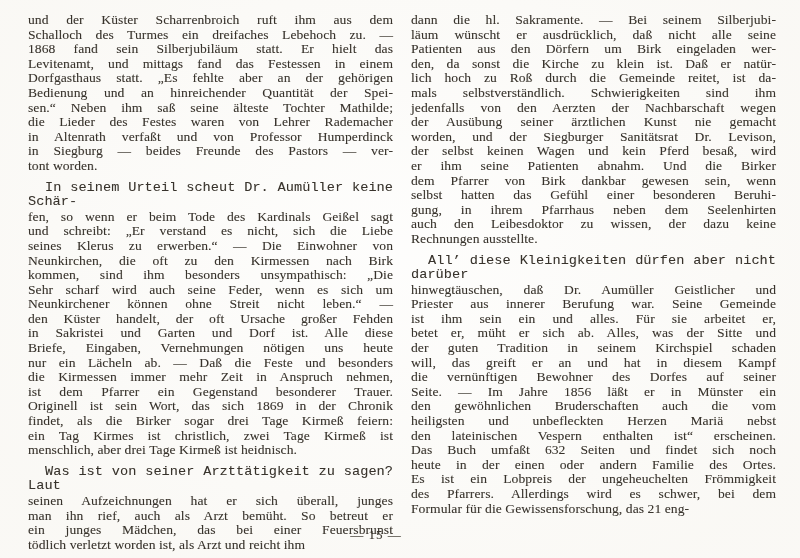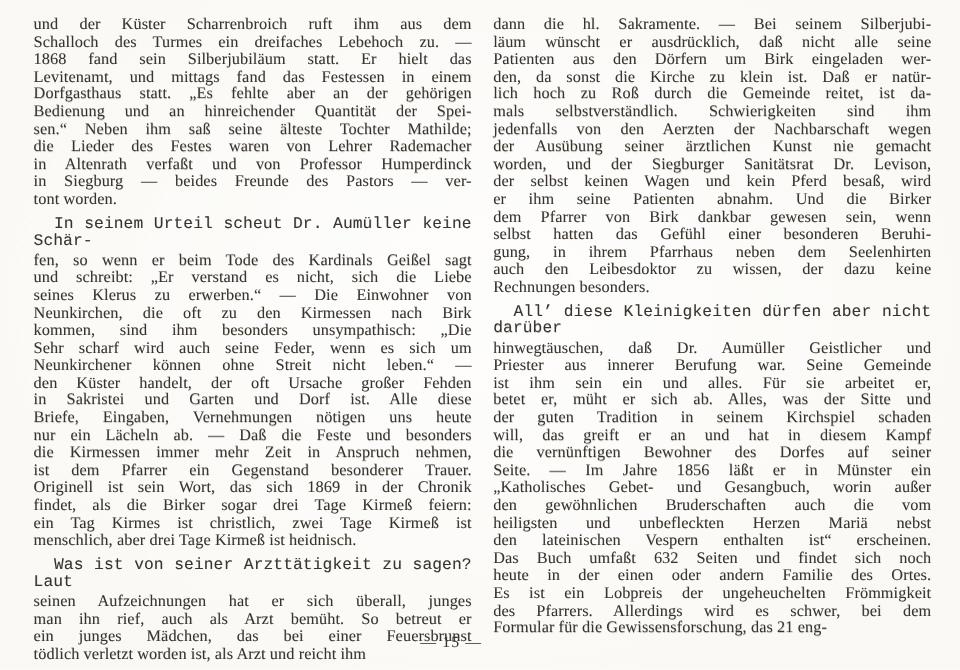--- a/index.html
+++ b/index.html
@@ -110,33 +110,32 @@
           <div class="line">mals selbstverständlich. Schwierigkeiten sind ihm</div>
           <div class="line">jedenfalls von den Aerzten der Nachbarschaft wegen</div>
           <div class="line">der Ausübung seiner ärztlichen Kunst nie gemacht</div>
           <div class="line">worden, und der Siegburger Sanitätsrat Dr. Levison,</div>
           <div class="line">der selbst keinen Wagen und kein Pferd besaß, wird</div>
           <div class="line">er ihm seine Patienten abnahm. Und die Birker</div>
           <div class="line">dem Pfarrer von Birk dankbar gewesen sein, wenn</div>
           <div class="line">selbst hatten das Gefühl einer besonderen Beruhi-</div>
           <div class="line">gung, in ihrem Pfarrhaus neben dem Seelenhirten</div>
           <div class="line">auch den Leibesdoktor zu wissen, der dazu keine</div>
-          <div class="line last">Rechnungen besonders.</div>
+          <div class="line last">Rechnungen ausstellte.</div>
         </div>
         <div class="para">
           <div class="line first">All’ diese Kleinigkeiten dürfen aber nicht darüber</div>
           <div class="line">hinwegtäuschen, daß Dr. Aumüller Geistlicher und</div>
           <div class="line">Priester aus innerer Berufung war. Seine Gemeinde</div>
           <div class="line">ist ihm sein ein und alles. Für sie arbeitet er,</div>
           <div class="line">betet er, müht er sich ab. Alles, was der Sitte und</div>
           <div class="line">der guten Tradition in seinem Kirchspiel schaden</div>
           <div class="line">will, das greift er an und hat in diesem Kampf</div>
           <div class="line">die vernünftigen Bewohner des Dorfes auf seiner</div>
           <div class="line">Seite. — Im Jahre 1856 läßt er in Münster ein</div>
-          <div class="line">„Katholisches Gebet- und Gesangbuch, worin außer</div>
           <div class="line">den gewöhnlichen Bruderschaften auch die vom</div>
           <div class="line">heiligsten und unbefleckten Herzen Mariä nebst</div>
           <div class="line">den lateinischen Vespern enthalten ist“ erscheinen.</div>
           <div class="line">Das Buch umfaßt 632 Seiten und findet sich noch</div>
           <div class="line">heute in der einen oder andern Familie des Ortes.</div>
           <div class="line">Es ist ein Lobpreis der ungeheuchelten Frömmigkeit</div>
           <div class="line">des Pfarrers. Allerdings wird es schwer, bei dem</div>
           <div class="line last">Formular für die Gewissensforschung, das 21 eng-</div>
         </div>
       </div>

